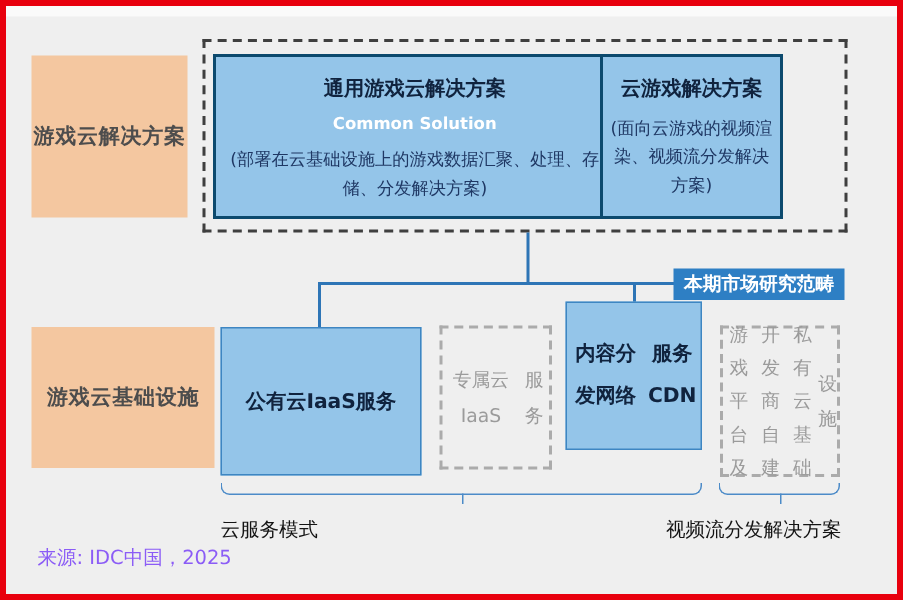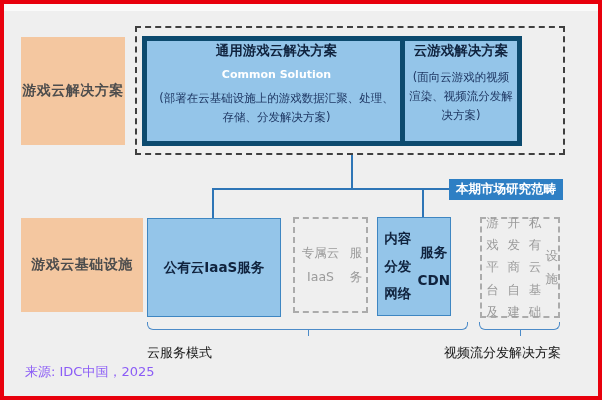--- a/index.html
+++ b/index.html
@@ -17,22 +17,22 @@
     display:flex;align-items:center;justify-content:center;text-align:center;letter-spacing:.5px;
   }
   .row-label.solutions{left:21px;top:37px;width:104px;height:108px;}
   .row-label.infra{left:21px;top:218px;width:122px;height:94px;}
 
   
   .dashed-group{position:absolute;left:135px;top:26px;width:430px;height:129px;border:2px dashed #3f3f3f;}
 
   
   .sol-box{
-    position:absolute;background:#94c5e9;border:5px solid #0c4a6e;text-align:center;
-    padding-top:1px;
+    position:absolute;background:#94c5e9;border:2px solid #0c4a6e;text-align:center;
+    padding-top:12px;
   }
   .sol-box.common{left:142px;top:36px;width:269px;height:110px;}
   .sol-box.cloudgame{left:400px;top:36px;width:122px;height:110px;}
   .sol-title{font-size:13.5px;font-weight:700;color:#10233e;}
   .sol-sub{margin-top:8px;font-size:11px;font-weight:700;color:#ffffff;}
   .sol-desc{margin:8px 8px 0;font-size:11.5px;color:#1f3864;line-height:1.65;}
   .sol-box.cloudgame .sol-desc{margin:8px 4px 0;}
 
   
   .conn{position:absolute;background:#2e75b6;}
@@ -49,21 +49,21 @@
 
   
   .infra-box{
     position:absolute;display:flex;flex-direction:row;align-items:center;justify-content:center;
     text-align:center;
   }
   .infra-box.solid{background:#94c5e9;border:1px solid #3e86c2;color:#10233e;font-weight:700;font-size:13.5px;}
   .infra-box.dashed{border:2px dashed #ababab;color:#9b9b9b;font-size:12.5px;}
   .infra-box.public{left:147px;top:218px;width:134px;height:99px;}
   .infra-box.dedicated{left:293px;top:217px;width:75px;height:96px;line-height:1.9;}
-  .infra-box.cdn{left:377px;top:217px;width:74px;height:99px;line-height:2.05;}
+  .infra-box.cdn{left:377px;top:201px;width:91px;height:99px;line-height:2.05;}
   .infra-box.private{left:480px;top:217px;width:80px;height:101px;line-height:1.78;}
 
   
   .brace{
     position:absolute;height:8px;border-left:1.5px solid #4c8bc8;border-right:1.5px solid #4c8bc8;
     border-bottom:1.5px solid #4c8bc8;border-radius:0 0 6px 6px;
   }
   .brace::after{
     content:"";position:absolute;left:50%;bottom:-7px;width:1.5px;height:7px;background:#4c8bc8;
   }

